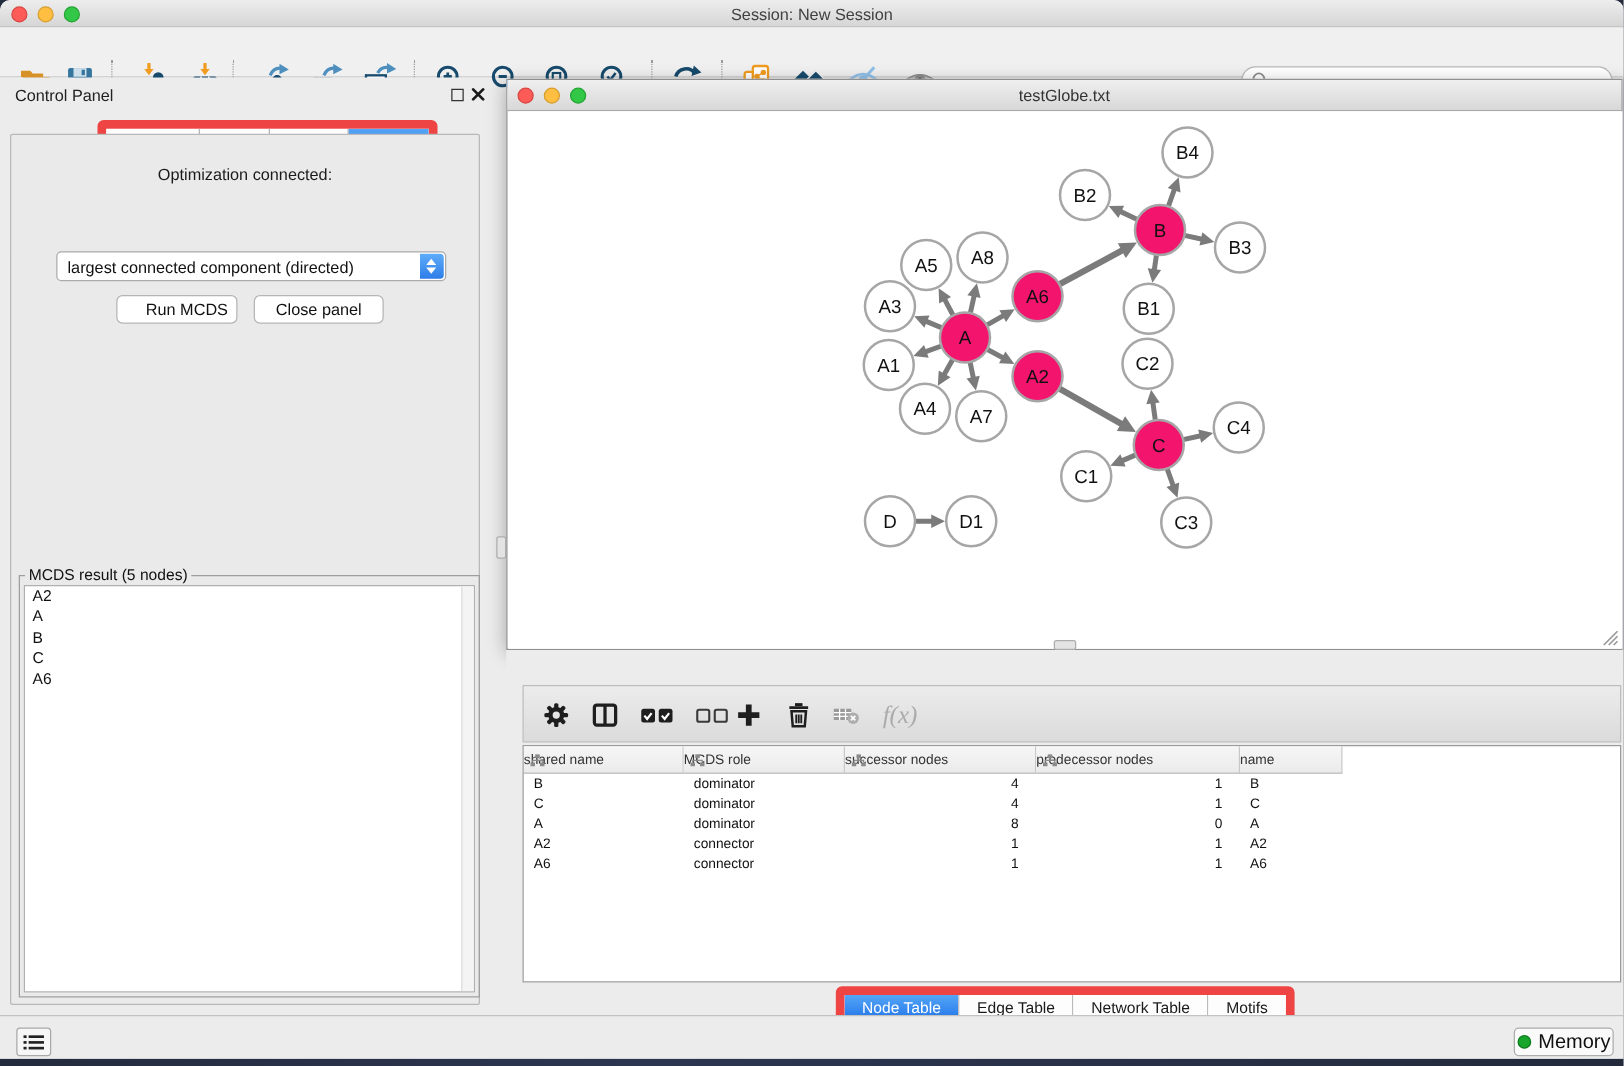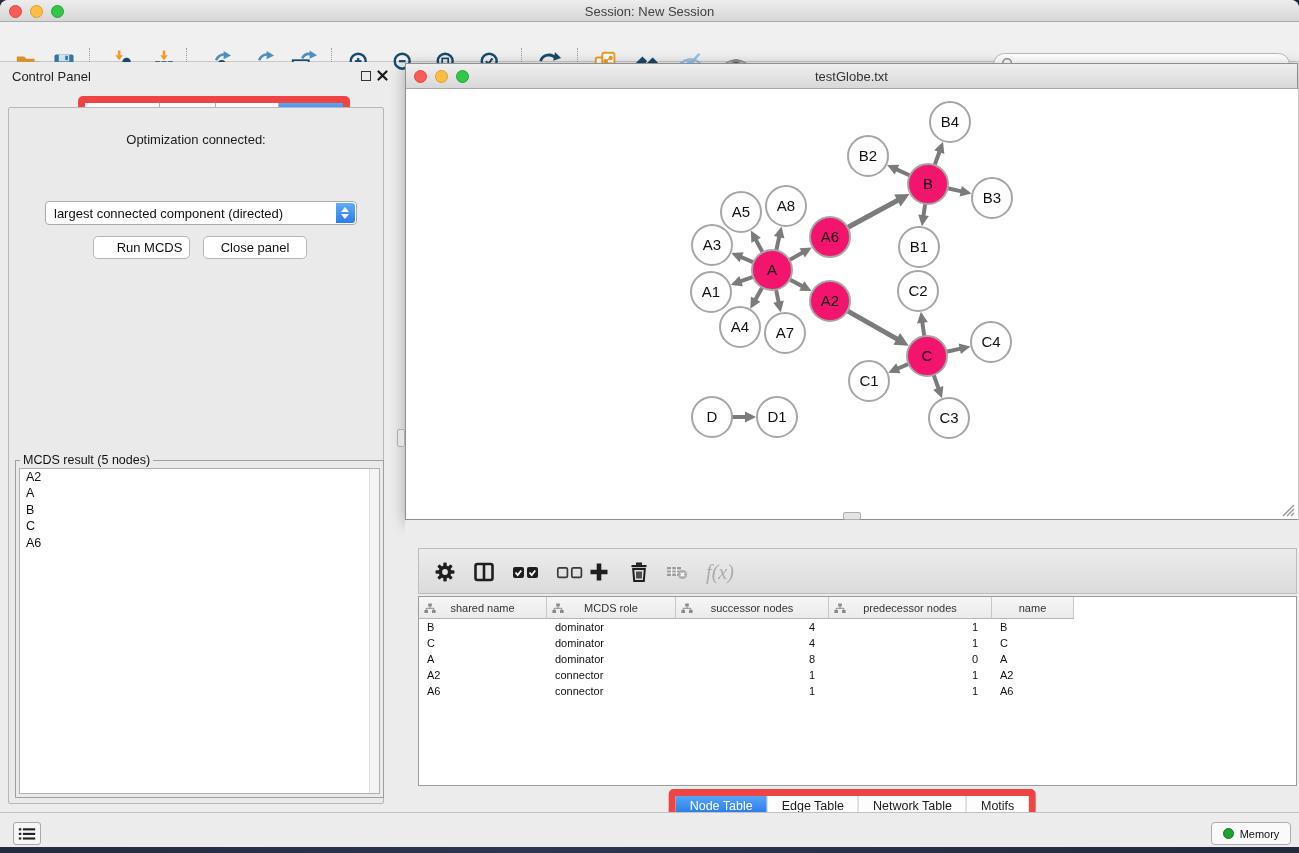--- a/index.html
+++ b/index.html
@@ -63,32 +63,32 @@
   .splitter-h { position:absolute; left:843px; top:512px; width:18px; height:8px; background:#E3E3E3; border:1px solid #ADADAD; border-radius:2px; }
 
   
   .table-panel { position:absolute; left:405px; top:520px; width:894px; height:292px; background:#ECECEC; }
   .table-panel .panel-head .ptitle { left:15px; }
   .tp-toolbar { position:absolute; left:13px; right:2px; top:28px; height:46px; background:linear-gradient(#ECECEC,#DBDBDB); border:1px solid #BDBDBD; }
   .tp-icon { position:absolute; top:11px; width:24px; height:24px; display:flex; align-items:center; justify-content:center; }
   .fx { font-family:"Liberation Serif", serif; font-style:italic; font-size:20px; color:#ABABAB; }
   .data-table { position:absolute; left:13px; right:2px; top:76px; height:190px; background:#FFFFFF; border:1px solid #9B9B9B; overflow:hidden; }
   .thead { display:flex; height:22px; }
-  .th { position:relative; height:22px; background:linear-gradient(#F6F6F6,#EBEBEB); border-right:1px solid #C8C8C8; border-bottom:1px solid #B5B5B5; display:flex; align-items:center; justify-content:center; font-size:11px; color:#333; }
+  .th { position:relative; height:22px; background:linear-gradient(#F6F6F6,#EBEBEB); border-right:1px solid #C8C8C8; border-bottom:1px solid #B5B5B5; display:flex; align-items:center; justify-content:flex-start; font-size:11px; color:#333; }
   .th svg { position:absolute; left:5px; top:6px; }
   .trow { display:flex; height:16px; }
   .td { font-size:11px; color:#111; line-height:16px; padding:0 8px; white-space:nowrap; overflow:hidden; }
   .td.num { text-align:right; padding-right:14px; }
   .tp-tabs { left:50%; transform:translateX(-50%); top:269px; }
   .tp-tabs .seg { font-size:12.5px; padding:3px 14px; }
 
   
   .statusbar { position:absolute; left:0; top:812px; right:0; height:35px; background:#ECECEC; border-top:1px solid #C2C2C2; }
   .list-btn { position:absolute; left:13px; top:9px; width:28px; height:23px; background:#F6F6F6; border:1px solid #A9A9A9; border-radius:3px; display:flex; align-items:center; justify-content:center; }
-  .mem-btn { position:absolute; right:8px; top:9px; width:80px; height:23px; background:#FAFAFA; border:1px solid #ADADAD; border-radius:4px; display:flex; align-items:center; justify-content:center; gap:6px; font-size:11px; color:#111; }
+  .mem-btn { position:absolute; right:8px; top:9px; width:80px; height:23px; background:#FAFAFA; border:1px solid #ADADAD; border-radius:4px; display:flex; align-items:center; justify-content:center; gap:6px; font-size:16px; color:#111; }
   .mem-dot { width:11px; height:11px; border-radius:50%; background:#17A62B; border:1px solid #0E7C1E; }
 </style>
 </head>
 <body>
 
 <div class="screen">
 <div class="app">
 
   <div class="titlebar">
     <div class="lights">

